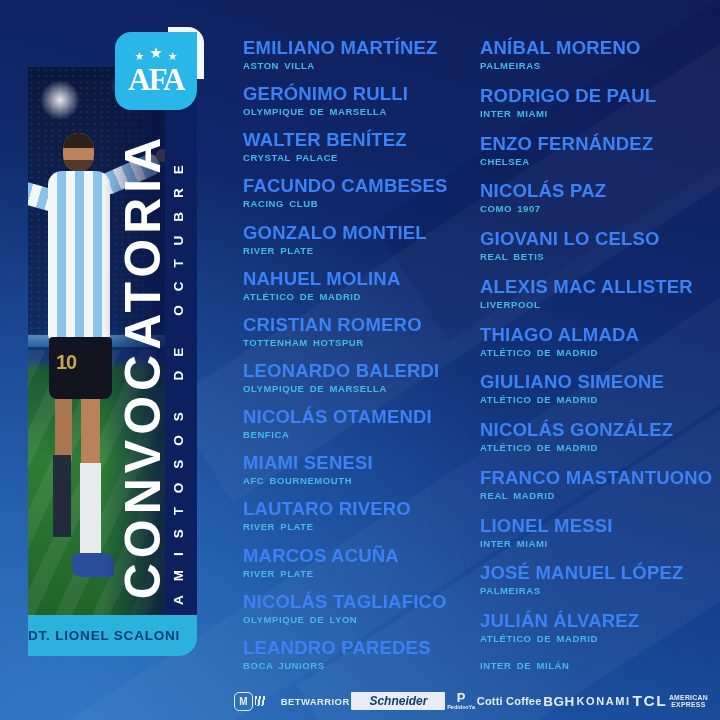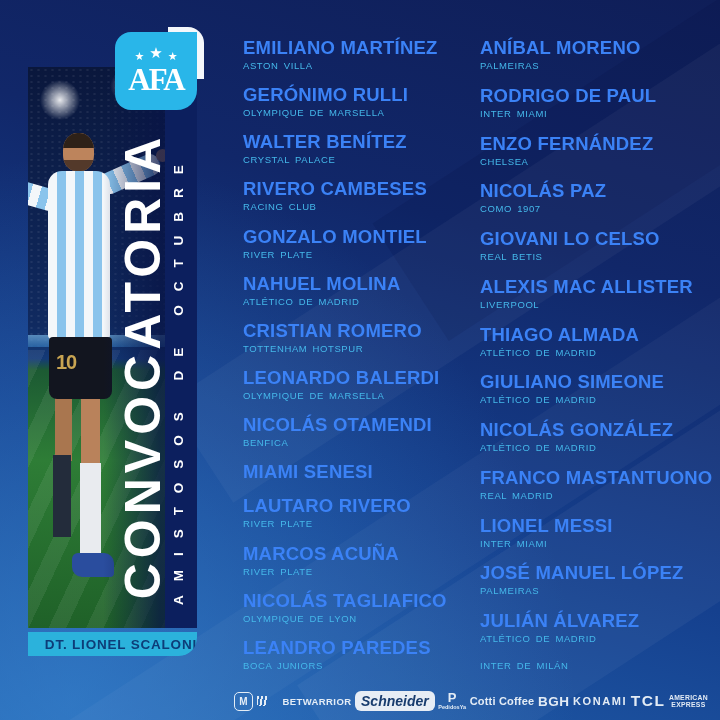--- a/index.html
+++ b/index.html
@@ -45,48 +45,48 @@
   .legB-skin{position:absolute;left:53px;top:330px;width:19px;height:72px;background:#b9825b;}
   .sockA{position:absolute;left:25px;top:388px;width:18px;height:82px;background:#232c3b;}
   .sockB{position:absolute;left:52px;top:396px;width:21px;height:96px;background:#e9ebef;}
   .boot{position:absolute;left:44px;top:486px;width:42px;height:24px;background:#2a4d9e;border-radius:6px 10px 4px 10px;}
   .photo-shade{position:absolute;left:0;top:0;width:137px;height:561px;background:linear-gradient(to right,transparent 55%,rgba(8,20,70,.75) 96%);}
   .vband{position:absolute;right:0;top:0;width:32px;height:561px;background:#0c1f5e;}
   .vtitle{position:absolute;left:-135px;top:273px;width:500px;height:52px;transform:rotate(-90deg);
     color:#fff;font-size:50px;font-weight:700;letter-spacing:5px;text-align:center;line-height:52px;white-space:nowrap;}
   .vsub{position:absolute;left:-117px;top:302px;width:536px;height:18px;transform:rotate(-90deg);
     color:#fff;font-size:13.5px;font-weight:700;letter-spacing:14px;text-align:center;line-height:18px;white-space:nowrap;}
-  .coach-bar{position:absolute;left:0;bottom:0;width:100%;height:24px;background:#2bb2dc;border-radius:0 0 18px 0;
-    display:flex;align-items:center;justify-content:flex-end;}
+  .coach-bar{position:absolute;left:0;bottom:0;width:100%;height:41px;background:#2bb2dc;border-radius:0 0 18px 0;
+    display:flex;align-items:center;justify-content:flex-start;}
   .coach-bar span{color:#0d3d78;font-size:13.5px;font-weight:700;letter-spacing:.8px;}
 
   
   .badge-backer{position:absolute;left:168px;top:27px;width:36px;height:52px;background:#f4f7fb;border-radius:0 16px 0 14px;z-index:3;}
   .badge{position:absolute;left:115px;top:32px;width:82px;height:78px;background:#29b6e9;border-radius:16px 0 20px 16px;z-index:4;
     display:flex;flex-direction:column;align-items:center;justify-content:center;gap:1px;}
   .stars{display:flex;align-items:flex-end;gap:5px;color:#fff;line-height:1;}
   .stars .st-s{font-size:11px;}
   .stars .st-m{font-size:15px;position:relative;top:-2px;}
   .afa{color:#fff;font-family:"Liberation Serif",serif;font-weight:700;font-size:31px;letter-spacing:-2px;line-height:1;margin-top:1px;}
 
   
   .squad{position:absolute;left:243px;top:37px;width:465px;height:634px;display:flex;}
   .col{width:227px;display:flex;flex-direction:column;justify-content:space-between;}
   .col.right{margin-left:10px;}
   .player-name{color:#3b82f6;font-size:18.5px;font-weight:700;letter-spacing:.2px;line-height:21px;white-space:nowrap;}
-  .player-club{color:#45b8ea;font-size:9.5px;font-weight:400;letter-spacing:.6px;word-spacing:2px;margin-top:2px;white-space:nowrap;}
+  .player-club{color:#45b8ea;font-size:9.5px;font-weight:700;letter-spacing:.6px;word-spacing:2px;margin-top:2px;white-space:nowrap;}
 
   
   .sponsors{position:absolute;left:234px;top:688px;width:474px;height:26px;display:flex;align-items:center;justify-content:space-between;color:#eef4fa;}
   .sp{display:flex;align-items:center;opacity:.95;}
   .mcd{width:17px;height:17px;border:1.6px solid #eef4fa;border-radius:5px;display:flex;align-items:center;justify-content:center;font-size:10px;font-weight:700;}
   .bw{gap:15px;font-size:9.5px;font-weight:700;letter-spacing:.4px;}
   .bw-icon{display:inline-block;width:11px;height:10px;
     background:repeating-linear-gradient(100deg,#eef4fa 0 2px,transparent 2px 4px);}
-  .schneider{background:#f2f5f9;color:#173a6b;border-radius:6px;padding:2px 6px;font-size:14px;font-weight:700;font-style:italic;}
+  .schneider{background:#f2f5f9;color:#173a6b;border-radius:1px;padding:2px 18px;font-size:12px;font-weight:700;font-style:italic;}
   .pya{flex-direction:column;line-height:1;gap:1px;}
   .pya-p{font-size:13px;font-weight:700;}
   .pya-t{font-size:5.5px;font-weight:700;}
   .cotti{font-size:11px;font-weight:700;letter-spacing:.2px;}
   .bgh{font-size:13.5px;font-weight:700;letter-spacing:.5px;}
   .konami{font-size:11px;font-weight:700;letter-spacing:1.6px;}
   .tcl{font-size:15.5px;font-weight:700;letter-spacing:1.5px;}
   .amex{flex-direction:column;line-height:1.05;font-size:6.8px;font-weight:700;letter-spacing:.3px;align-items:center;}
 </style>
 </head>
@@ -155,21 +155,21 @@
         <div class="player-name">GERÓNIMO RULLI</div>
         <div class="player-club">OLYMPIQUE DE MARSELLA</div>
       </div>
 
       <div class="player-row">
         <div class="player-name">WALTER BENÍTEZ</div>
         <div class="player-club">CRYSTAL PALACE</div>
       </div>
 
       <div class="player-row">
-        <div class="player-name">RIVERO CAMBESES</div>
+        <div class="player-name">FACUNDO CAMBESES</div>
         <div class="player-club">RACING CLUB</div>
       </div>
 
       <div class="player-row">
         <div class="player-name">GONZALO MONTIEL</div>
         <div class="player-club">RIVER PLATE</div>
       </div>
 
       <div class="player-row">
         <div class="player-name">NAHUEL MOLINA</div>
@@ -186,20 +186,21 @@
         <div class="player-club">OLYMPIQUE DE MARSELLA</div>
       </div>
 
       <div class="player-row">
         <div class="player-name">NICOLÁS OTAMENDI</div>
         <div class="player-club">BENFICA</div>
       </div>
 
       <div class="player-row">
         <div class="player-name">MIAMI SENESI</div>
+        <div class="player-club">AFC BOURNEMOUTH</div>
       </div>
 
       <div class="player-row">
         <div class="player-name">LAUTARO RIVERO</div>
         <div class="player-club">RIVER PLATE</div>
       </div>
 
       <div class="player-row">
         <div class="player-name">MARCOS ACUÑA</div>
         <div class="player-club">RIVER PLATE</div>

